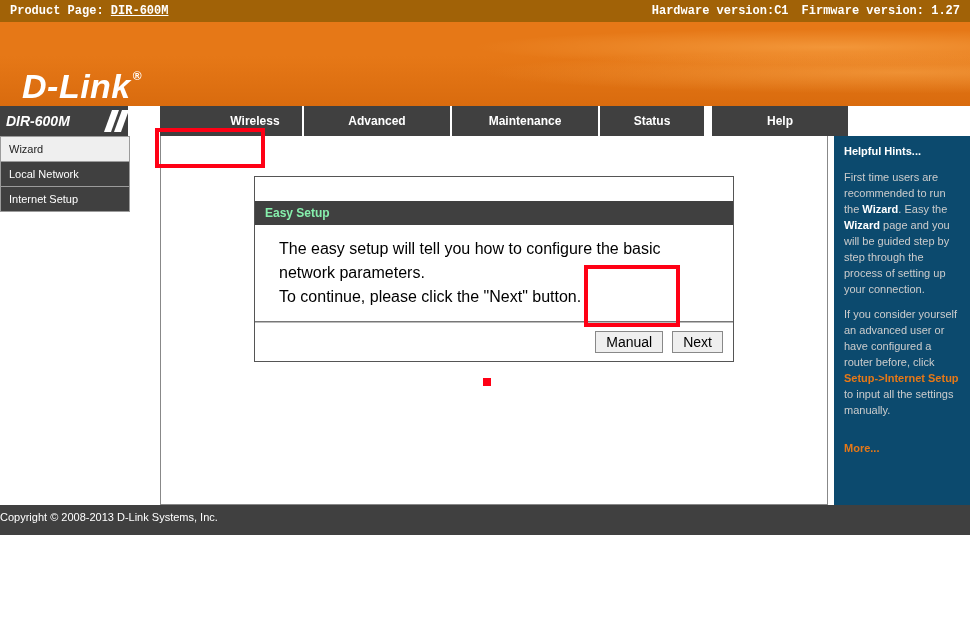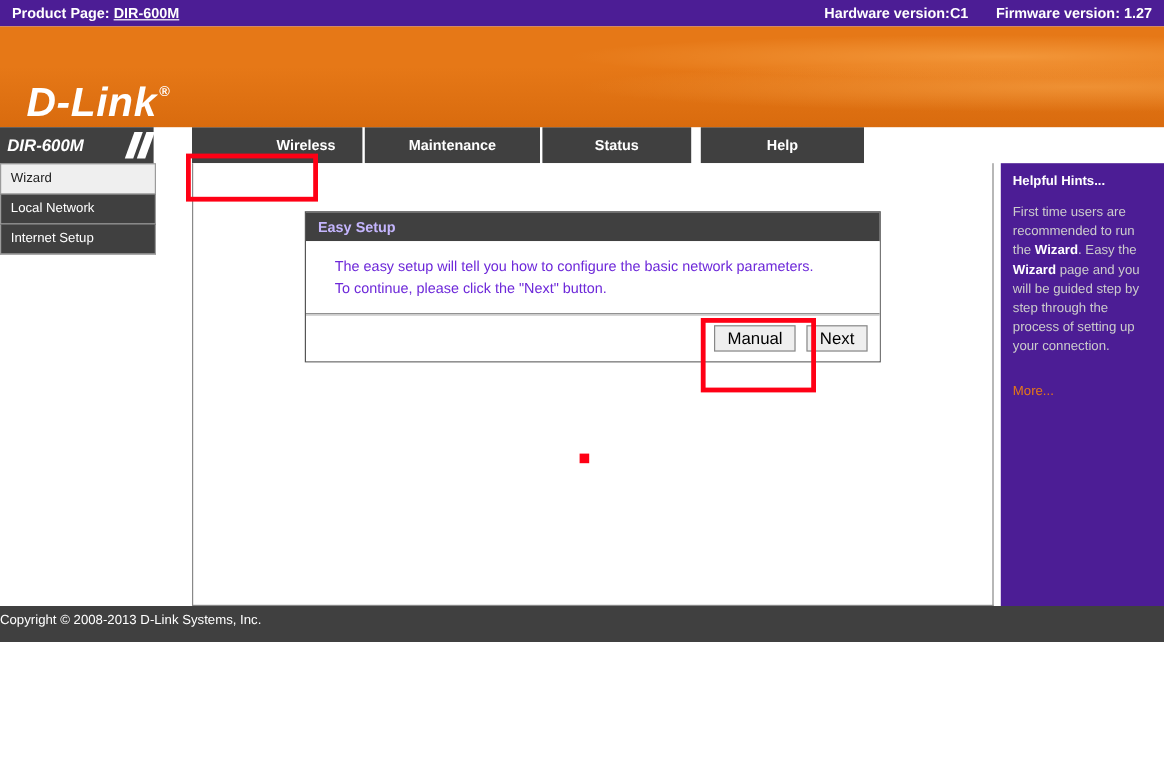--- a/index.html
+++ b/index.html
@@ -1,19 +1,19 @@
 <!DOCTYPE html>
 <html><head>
   <meta charset="utf-8">
   <style>
     * { margin: 0; padding: 0; box-sizing: border-box; }
     body { font-family: Verdana, Arial, sans-serif; font-size: 11px; background: #fff; width: 970px; height: 640px; overflow: hidden; }
     
-    .top-bar { background: #4c1d95; color: #fff; padding: 4px 10px; display: flex; justify-content: space-between; font-size: 12px; font-weight: bold; }
-    .top-bar .right { display: flex; gap: 23px; }
+    .top-bar { background: #a16207; color: #fff; padding: 4px 10px; display: flex; justify-content: space-between; font-size: 12px; font-weight: bold; font-family: Liberation Mono, monospace; }
+    .top-bar .right { display: flex; gap: 13px; }
     
     .banner { background: linear-gradient(180deg, #e67817 0%, #e67817 40%, #d96b0e 100%); height: 84px; position: relative; overflow: hidden; display: flex; align-items: flex-end; padding-left: 22px; }
     .banner::before { content: ""; position: absolute; right: 0; top: 0; bottom: 0; width: 70%; background:
       radial-gradient(ellipse 600px 30px at 80% 30%, rgba(255,180,90,0.5), transparent 60%),
       radial-gradient(ellipse 700px 35px at 90% 60%, rgba(255,180,90,0.45), transparent 60%);
     }
     .logo { color: #fff; font-weight: bold; font-size: 34px; letter-spacing: 0.5px; font-style: italic; position: relative; z-index: 1; }
     .logo sup { font-size: 12px; font-style: normal; margin-left: 2px; vertical-align: top; position: relative; top: 2px; }
     
     .main-row { display: flex; }
@@ -25,42 +25,42 @@
     
     .gap-cell { width: 30px; background: #fff; }
     
     .tabs { display: flex; gap: 2px; }
     .tab { height: 30px; color: #fff; background: #404040; display: flex; align-items: center; justify-content: center; font-size: 12px; font-weight: bold; cursor: pointer; }
     .tab.active { background: #fff; color: #333; }
     .tab-setup { width: 100px; }
     .tab-wireless { width: 142px; padding-left: 48px; }
     .tab-advanced { width: 146px; }
     .tab-maint { width: 146px; }
-    .tab-status { width: 124px; }
+    .tab-status { width: 104px; }
     .tab-help { width: 136px; margin-left: 6px; }
     
     .content-row { display: flex; height: 369px; }
     
     .sidebar { width: 130px; }
     .side-item { border: 1px solid #9b9b9b; border-top: none; padding: 6px 8px; background: #404040; color: #fff; cursor: pointer; font-size: 11px; }
     .side-item.active { background: #efefef; color: #222; border-top: 1px solid #9b9b9b; }
     
     .center { flex: 1; background: #fff; border: 1px solid #888; border-top: none; margin-left: 30px; margin-right: 6px; padding: 40px 30px 10px 30px; position: relative; }
     
     .panel { width: 480px; border: 1px solid #555; margin: 0 auto; }
-    .panel-title { background: #404040; color: #c4b5fd; font-weight: bold; font-size: 12px; padding: 5px 10px; }
-    .panel-body { background: #fff; padding: 12px 24px; font-size: 12px; line-height: 1.5; color: #6d28d9; text-align: left; border-bottom: 1px solid #777; }
+    .panel-title { background: #404040; color: #86efac; font-weight: bold; font-size: 12px; padding: 5px 10px; margin-top: 24px; }
+    .panel-body { background: #fff; padding: 12px 24px; font-size: 16px; line-height: 1.5; color: #000000; text-align: left; border-bottom: 1px solid #777; }
     .panel-actions { background: #fff; padding: 8px 10px; text-align: right; border-top: 1px solid #bbb; }
     .btn { font-family: Verdana, Arial, sans-serif; font-size: 14px; padding: 2px 10px; background: #efefef; border: 1px solid #888; cursor: pointer; margin-left: 6px; }
     
-    .rightcol { width: 136px; background: #4c1d95; color: #ccc; padding: 8px 10px; font-size: 11px; line-height: 1.45; }
+    .rightcol { width: 136px; background: #0c4a6e; color: #ccc; padding: 8px 10px; font-size: 11px; line-height: 1.45; }
     .rightcol h4 { color: #fff; font-size: 11px; margin-bottom: 10px; }
     .rightcol b { color: #fff; }
     .rightcol .lnk { color: #e67817; font-weight: bold; }
-    .rightcol .more { color: #e67817; font-weight: normal; display: inline-block; margin-top: 12px; }
+    .rightcol .more { color: #e67817; font-weight: bold; display: inline-block; margin-top: 12px; }
     .rightcol p { margin-bottom: 10px; }
     
     .footer { background: #404040; color: #fff; text-align: left; padding: 6px 0 0 0; font-size: 11px; height: 30px; }
     
     .hl { position: absolute; border: 4px solid #ff0015; pointer-events: none; z-index: 50; }
     .hl1 { left: 155px; top: 128px; width: 110px; height: 40px; }
     .hl2 { left: 584px; top: 265px; width: 96px; height: 62px; }
     .dot { position: absolute; left: 483px; top: 378px; width: 8px; height: 8px; background: #ff0015; z-index: 50; }
   </style>
 </head>
@@ -84,20 +84,21 @@
   <div class="model-cell">
     <span class="model-txt">DIR-600M</span>
     <div class="stripes">
         <span></span>
         <span></span>
       </div>
   </div>
   <div class="gap-cell"></div>
   <div class="tabs">
     <div class="tab tab-wireless">Wireless</div>
+    <div class="tab tab-advanced">Advanced</div>
     <div class="tab tab-maint">Maintenance</div>
     <div class="tab tab-status">Status</div>
     <div class="tab tab-help">Help</div>
   </div>
 </div>
 
 <div class="content-row">
   <div class="sidebar">
     <div class="side-item active">Wizard</div>
     <div class="side-item">Local Network</div>
@@ -116,20 +117,23 @@
         <button class="btn">Next</button>
       </div>
     </div>
   </div>
 
   <div class="rightcol">
     <h4>Helpful Hints...</h4>
     <p>
       <span>First time users are recommended to run the </span><b>Wizard</b><span>. Easy the </span><b>Wizard</b><span> page and you will be guided step by step through the process of setting up your connection.</span>
     </p>
+    <p>
+      <span>If you consider yourself an advanced user or have configured a router before, click </span><span class="lnk">Setup-&gt;Internet Setup</span><span> to input all the settings manually.</span>
+    </p>
     <span class="more">More...</span>
   </div>
 </div>
 
 <div class="footer">Copyright © 2008-2013 D-Link Systems, Inc.</div>
 
 <div class="hl hl1"></div>
 <div class="hl hl2"></div>
 <div class="dot"></div>
 

